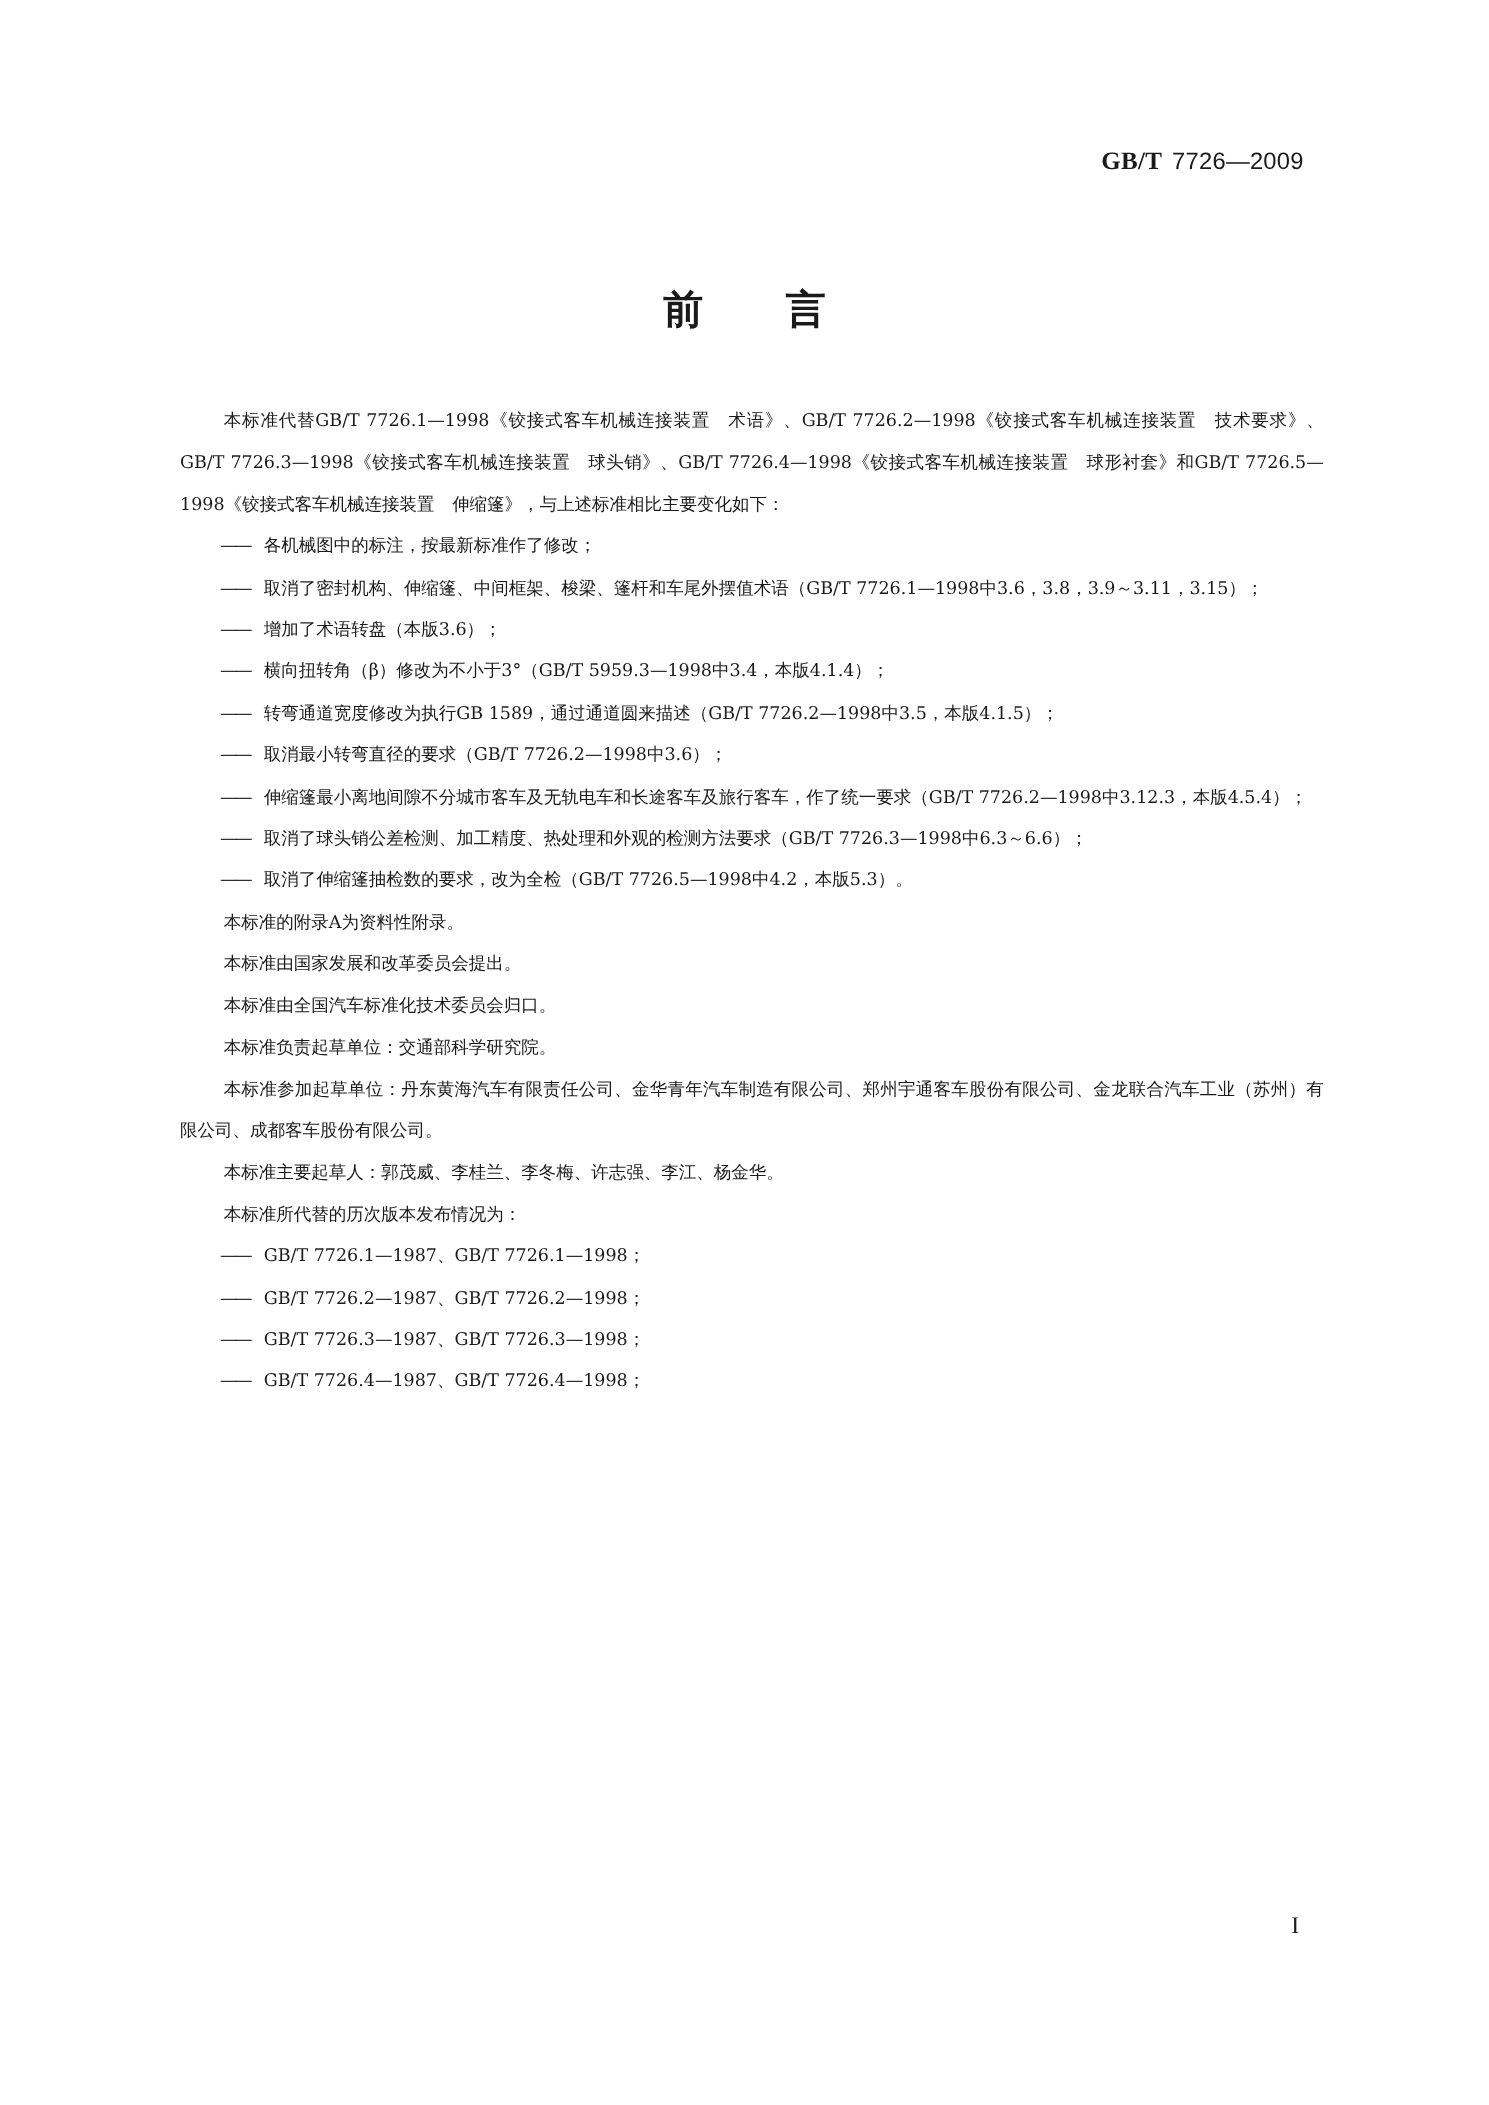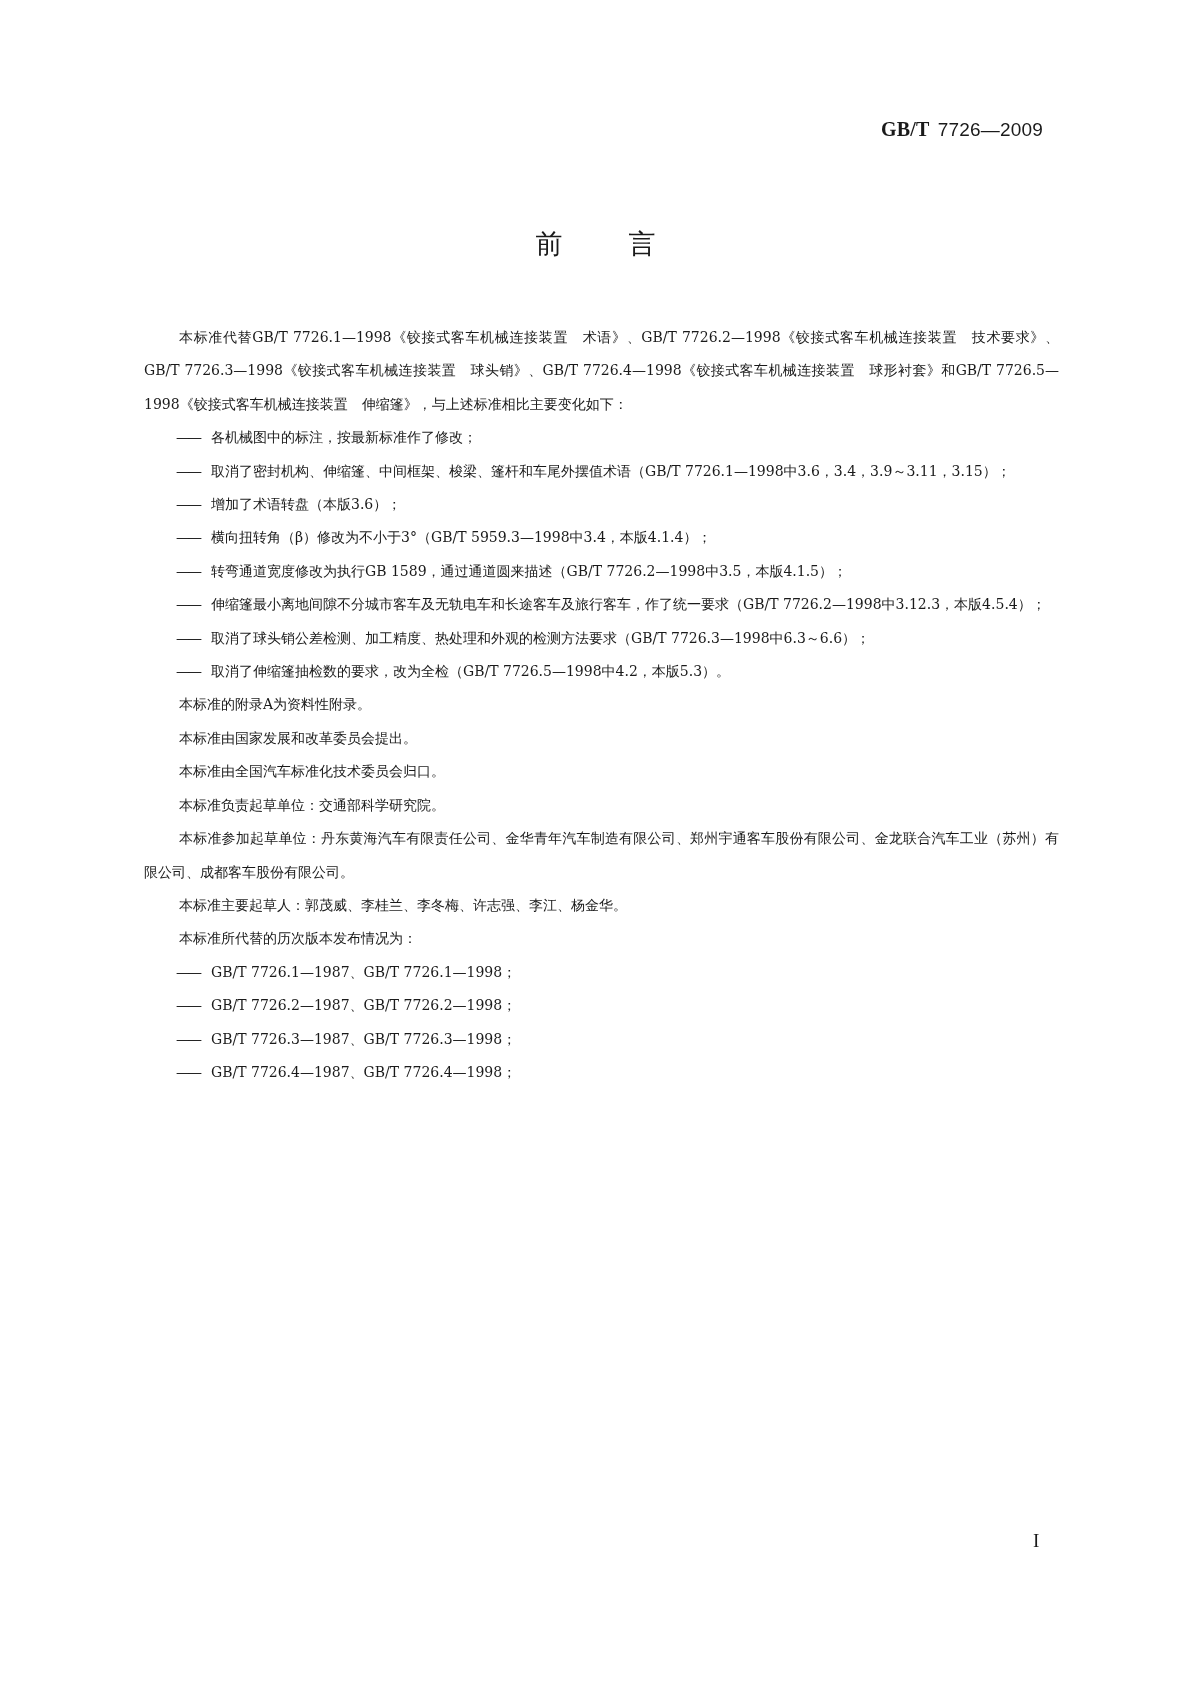--- a/index.html
+++ b/index.html
@@ -33,22 +33,22 @@
     font-family: "Liberation Sans", "DejaVu Sans", sans-serif;
     font-size: 19px;
   }
   .title {
     position: absolute;
     top: 226px;
     left: 0;
     width: 1191px;
     text-align: center;
     font-family: "DejaVu Sans", "Liberation Sans", sans-serif;
-    font-weight: normal;
-    font-size: 27px;
+    font-weight: bold;
+    font-size: 32px;
     letter-spacing: 0;
   }
   .title span { display: inline-block; }
   .title .gap { width: 66px; }
   .content {
     position: absolute;
     top: 321px;
     left: 144px;
     width: 915px;
     font-size: 14px;
@@ -88,24 +88,25 @@
 
 <div class="title">
   <span>前</span><span class="gap"></span><span>言</span>
 </div>
 
 <div class="content">
   <p class="para">本标准代替GB/T 7726.1—1998《铰接式客车机械连接装置　术语》、GB/T 7726.2—1998《铰接式客车机械连接装置　技术要求》、GB/T 7726.3—1998《铰接式客车机械连接装置　球头销》、GB/T 7726.4—1998《铰接式客车机械连接装置　球形衬套》和GB/T 7726.5—1998《铰接式客车机械连接装置　伸缩篷》，与上述标准相比主要变化如下：</p>
 
   <div>
     <p class="item"><span class="dash">——</span><span>各机械图中的标注，按最新标准作了修改；</span></p>
-    <p class="item"><span class="dash">——</span><span>取消了密封机构、伸缩篷、中间框架、梭梁、篷杆和车尾外摆值术语（GB/T 7726.1—1998中3.6，3.4，3.9～3.11，3.15）；</span></p>
+    <p class="item"><span class="dash">——</span><span>取消了密封机构、伸缩篷、中间框架、梭梁、篷杆和车尾外摆值术语（GB/T 7726.1—1998中3.6，3.8，3.9～3.11，3.15）；</span></p>
     <p class="item"><span class="dash">——</span><span>增加了术语转盘（本版3.6）；</span></p>
     <p class="item"><span class="dash">——</span><span>横向扭转角（β）修改为不小于3°（GB/T 5959.3—1998中3.4，本版4.1.4）；</span></p>
     <p class="item"><span class="dash">——</span><span>转弯通道宽度修改为执行GB 1589，通过通道圆来描述（GB/T 7726.2—1998中3.5，本版4.1.5）；</span></p>
+    <p class="item"><span class="dash">——</span><span>取消最小转弯直径的要求（GB/T 7726.2—1998中3.6）；</span></p>
     <p class="item"><span class="dash">——</span><span>伸缩篷最小离地间隙不分城市客车及无轨电车和长途客车及旅行客车，作了统一要求（GB/T 7726.2—1998中3.12.3，本版4.5.4）；</span></p>
     <p class="item"><span class="dash">——</span><span>取消了球头销公差检测、加工精度、热处理和外观的检测方法要求（GB/T 7726.3—1998中6.3～6.6）；</span></p>
     <p class="item"><span class="dash">——</span><span>取消了伸缩篷抽检数的要求，改为全检（GB/T 7726.5—1998中4.2，本版5.3）。</span></p>
   </div>
 
   <p class="para">本标准的附录A为资料性附录。</p>
   <p class="para">本标准由国家发展和改革委员会提出。</p>
   <p class="para">本标准由全国汽车标准化技术委员会归口。</p>
   <p class="para">本标准负责起草单位：交通部科学研究院。</p>
   <p class="para">本标准参加起草单位：丹东黄海汽车有限责任公司、金华青年汽车制造有限公司、郑州宇通客车股份有限公司、金龙联合汽车工业（苏州）有限公司、成都客车股份有限公司。</p>

